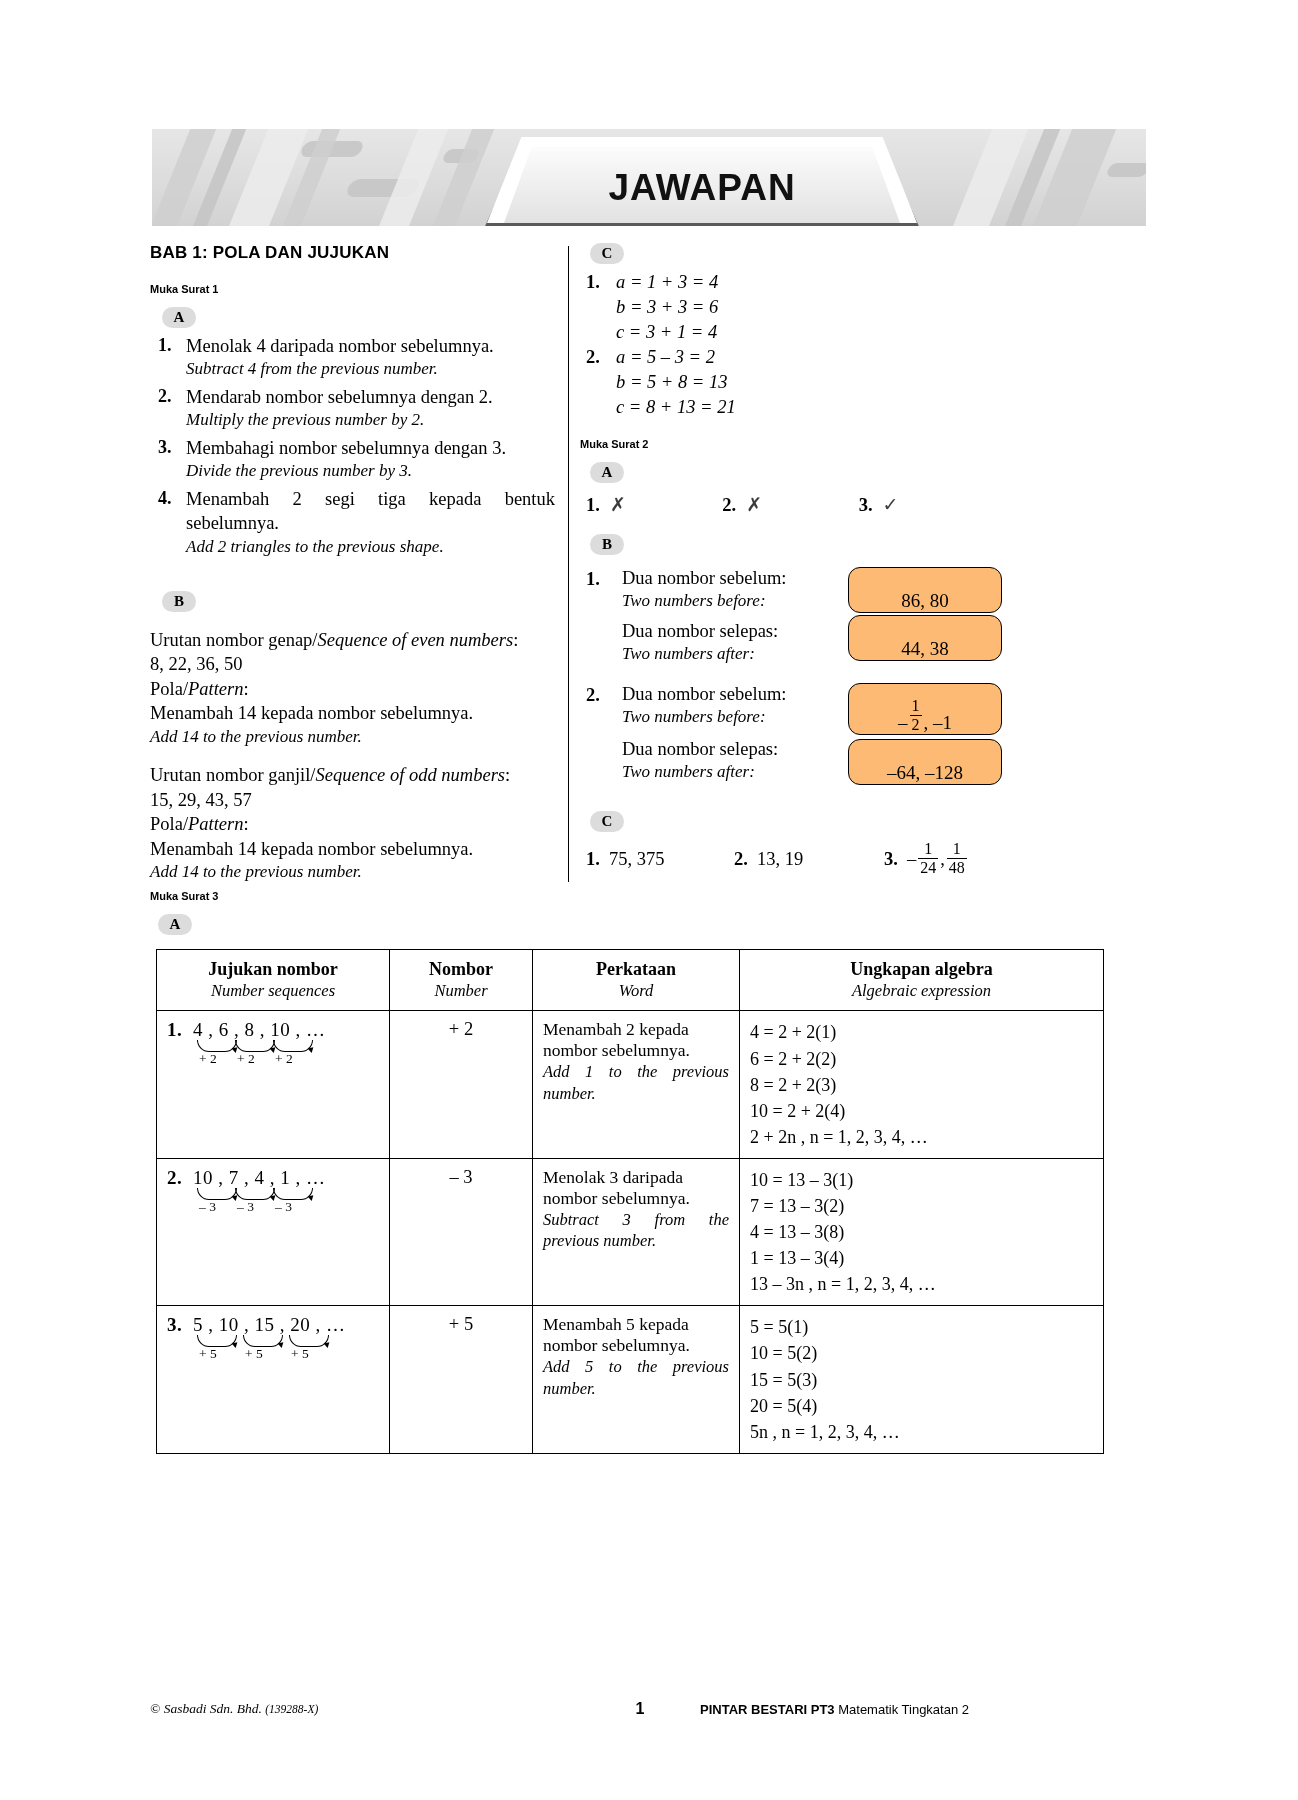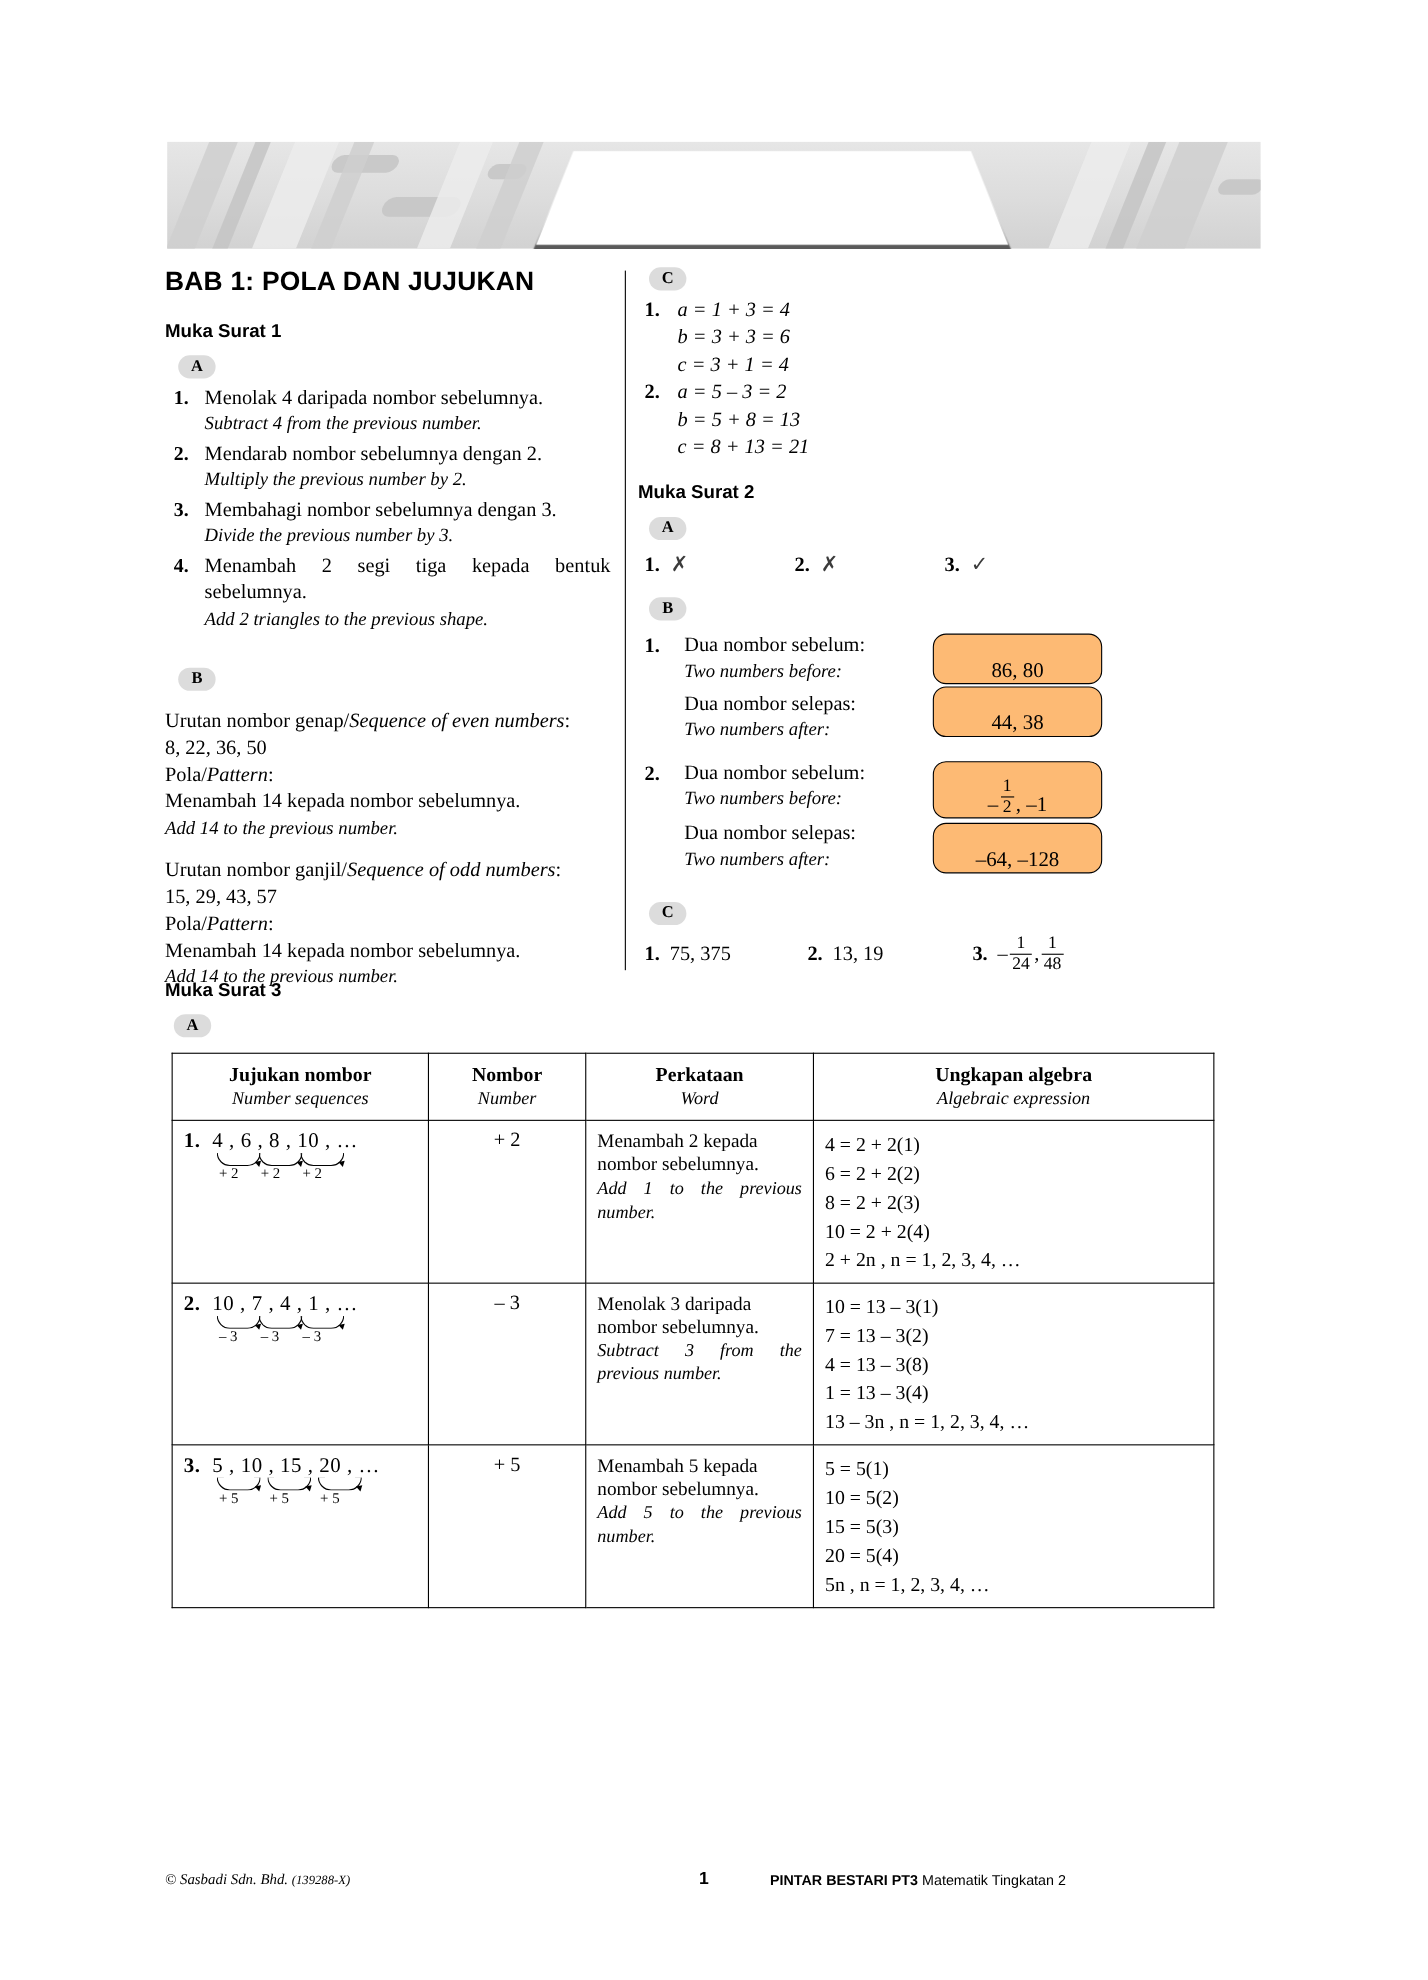--- a/index.html
+++ b/index.html
@@ -48,25 +48,25 @@
     margin-top:6px;
   }
 
   
   .col-left{position:absolute;left:150px;top:243px;width:405px;}
   .col-right{position:absolute;left:580px;top:243px;width:415px;}
   .col-divider{position:absolute;left:568px;top:246px;width:1px;height:636px;background:#000;}
 
   h2.chapter{
     font-family:"Liberation Sans", sans-serif;
-    font-size:24px;font-weight:bold;margin:0 0 20px 0;letter-spacing:.2px;
+    font-size:17px;font-weight:bold;margin:0 0 20px 0;letter-spacing:.2px;
   }
   h3.pagehead{
     font-family:"Liberation Sans", sans-serif;
-    font-size:17px;font-weight:bold;margin:0 0 10px 0;
+    font-size:11px;font-weight:bold;margin:0 0 10px 0;
   }
   .badge{
     display:inline-block;width:34px;height:21px;border-radius:11px;
     background:#dcdcdc;text-align:center;line-height:21px;
     font-weight:bold;font-size:15px;font-family:"Liberation Serif",serif;
     margin:2px 0 6px 12px;
   }
 
   ol.qlist{list-style:none;margin:0;padding:0;}
   ol.qlist > li{
@@ -172,20 +172,23 @@
     <div class="stripe l" style="left:150px;top:-10px;width:18px;height:120px;"></div>
     <div class="stripe w" style="left:246px;top:-10px;width:30px;height:120px;"></div>
     <div class="stripe d" style="left:292px;top:20px;width:34px;height:14px;border-radius:7px;"></div>
     <div class="stripe l" style="left:300px;top:-10px;width:22px;height:120px;"></div>
     <div class="stripe w" style="left:820px;top:-10px;width:36px;height:120px;"></div>
     <div class="stripe d" style="left:872px;top:-10px;width:16px;height:120px;"></div>
     <div class="stripe l" style="left:900px;top:-10px;width:44px;height:120px;"></div>
     <div class="stripe d" style="left:956px;top:34px;width:40px;height:14px;border-radius:7px;"></div>
     <div class="ribbon-shadow"></div>
     <div class="ribbon"></div>
+    <div class="ribbon-inner">
+      <span class="ribbon-title">JAWAPAN</span>
+    </div>
   </div>
 
   <div class="col-divider"></div>
 
   <div class="col-left">
 
     <h2 class="chapter">BAB 1: POLA DAN JUJUKAN</h2>
     <h3 class="pagehead">Muka Surat 1</h3>
 
     <div class="badge">A</div>

